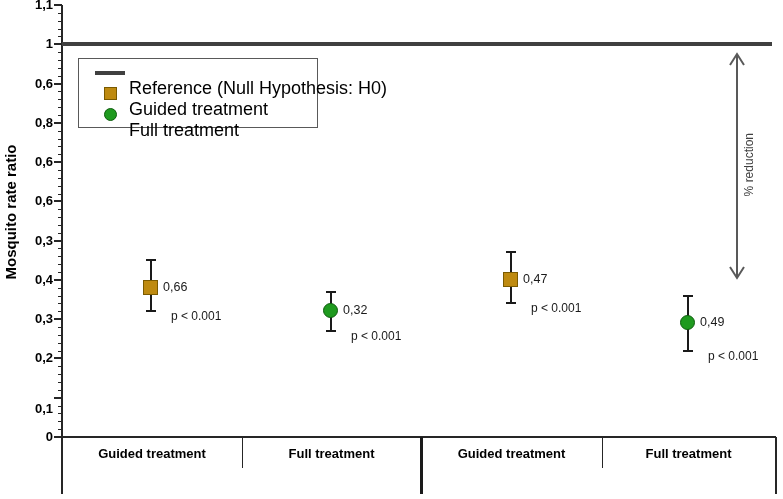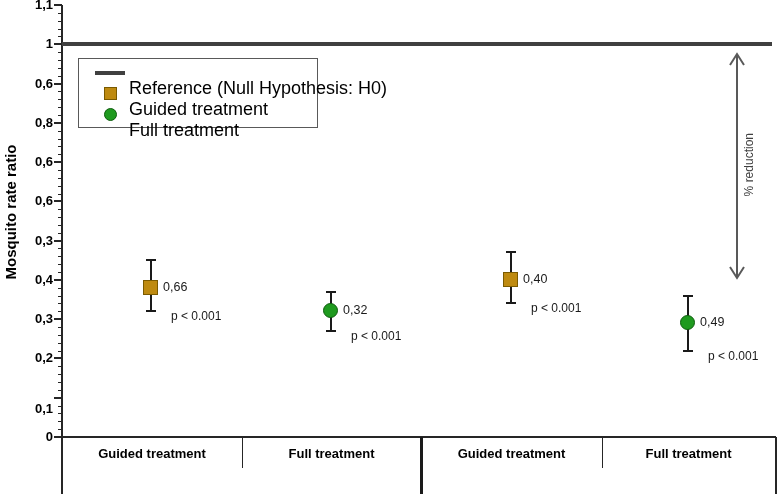--- a/index.html
+++ b/index.html
@@ -149,21 +149,21 @@
     <div style="position: absolute; left: 330px; top: 291.691px; width: 2px; height: 39.2727px; background: rgb(26, 26, 26);"></div>
     <div style="position: absolute; left: 326px; top: 290.691px; width: 10px; height: 2px; background: rgb(26, 26, 26);"></div>
     <div style="position: absolute; left: 326px; top: 329.964px; width: 10px; height: 2px; background: rgb(26, 26, 26);"></div>
     <div style="position: absolute; left: 323px; top: 303.327px; width: 13px; height: 13px; box-sizing: content-box; background: rgb(31, 154, 31); border: 1.5px solid rgb(14, 94, 14); border-radius: 50%;"></div>
     <div class="val-label" style="position: absolute; left: 343px; top: 303.327px;">0,32</div>
     <div class="p-label" style="position: absolute; left: 351px; top: 328.964px;">p &lt; 0.001</div>
     <div style="position: absolute; left: 510px; top: 252.418px; width: 2px; height: 51.0545px; background: rgb(26, 26, 26);"></div>
     <div style="position: absolute; left: 506px; top: 251.418px; width: 10px; height: 2px; background: rgb(26, 26, 26);"></div>
     <div style="position: absolute; left: 506px; top: 302.473px; width: 10px; height: 2px; background: rgb(26, 26, 26);"></div>
     <div style="position: absolute; left: 503px; top: 271.909px; width: 13px; height: 13px; box-sizing: content-box; background: rgb(190, 138, 16); border: 1.5px solid rgb(122, 90, 0); border-radius: 0px;"></div>
-    <div class="val-label" style="position: absolute; left: 523px; top: 271.909px;">0,40</div>
+    <div class="val-label" style="position: absolute; left: 523px; top: 271.909px;">0,47</div>
     <div class="p-label" style="position: absolute; left: 531px; top: 301.473px;">p &lt; 0.001</div>
     <div style="position: absolute; left: 687px; top: 295.618px; width: 2px; height: 54.9818px; background: rgb(26, 26, 26);"></div>
     <div style="position: absolute; left: 683px; top: 294.618px; width: 10px; height: 2px; background: rgb(26, 26, 26);"></div>
     <div style="position: absolute; left: 683px; top: 349.6px; width: 10px; height: 2px; background: rgb(26, 26, 26);"></div>
     <div style="position: absolute; left: 680px; top: 315.109px; width: 13px; height: 13px; box-sizing: content-box; background: rgb(31, 154, 31); border: 1.5px solid rgb(14, 94, 14); border-radius: 50%;"></div>
     <div class="val-label" style="position: absolute; left: 700px; top: 315.109px;">0,49</div>
     <div class="p-label" style="position: absolute; left: 708px; top: 348.6px;">p &lt; 0.001</div>
     <div class="cat-label" style="position: absolute; left: 62px; top: 439px; width: 180px; height: 29px;">Guided treatment</div>
     <div class="cat-label" style="position: absolute; left: 242px; top: 439px; width: 179px; height: 29px;">Full treatment</div>
     <div class="cat-label" style="position: absolute; left: 421px; top: 439px; width: 181px; height: 29px;">Guided treatment</div>

